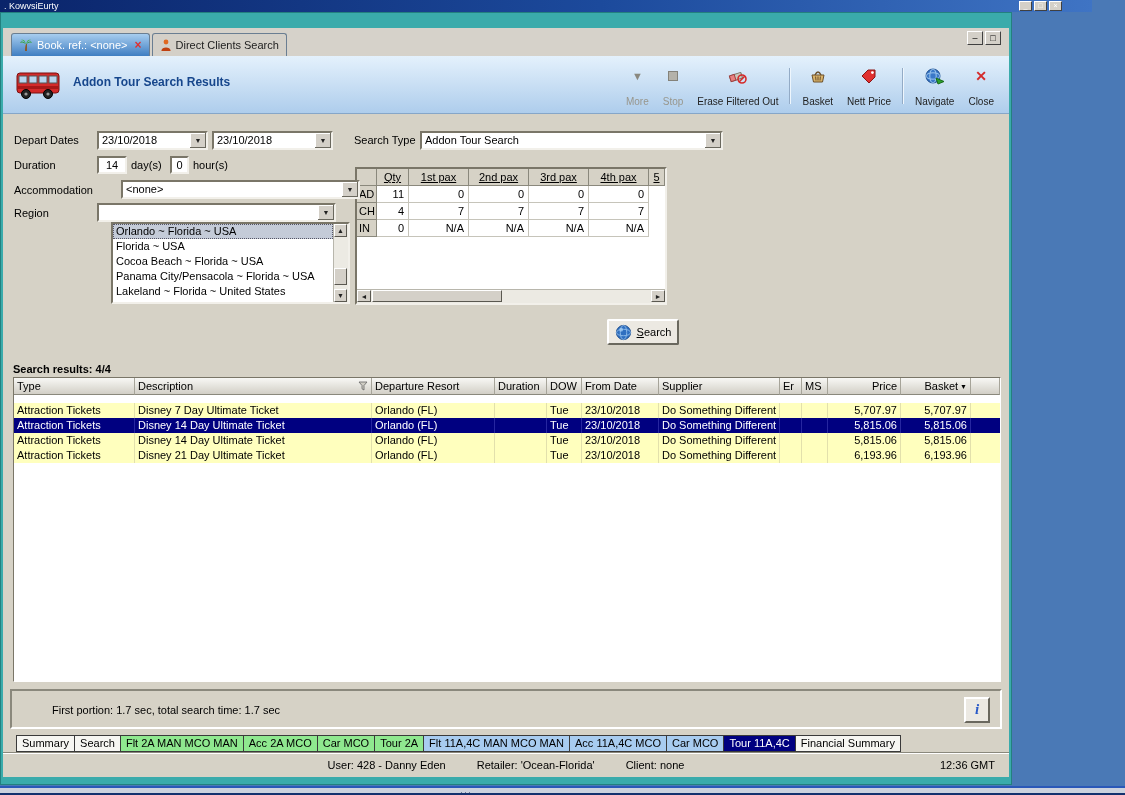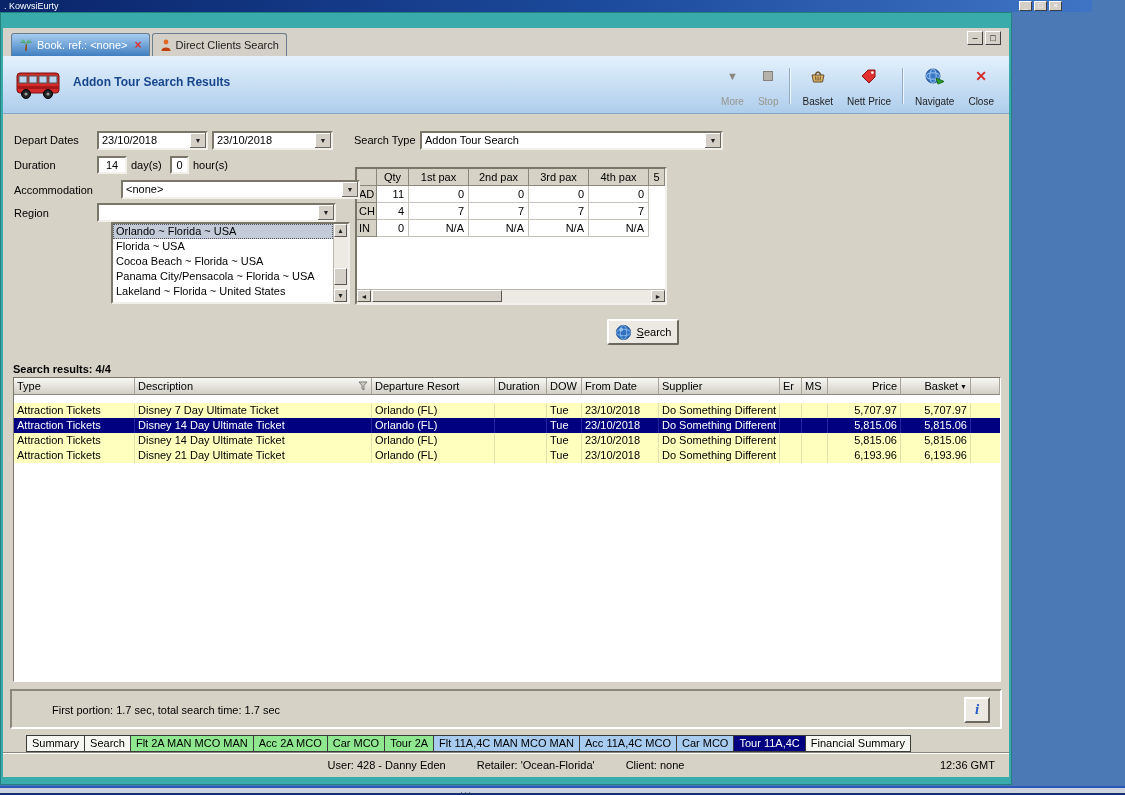--- a/index.html
+++ b/index.html
@@ -60,21 +60,21 @@
   .list-item.sel { background:#c4cbd8; outline:1px dotted #556; outline-offset:-1px; }
   .sb-v { position:absolute; right:0; top:0; bottom:0; width:15px; background:#eceae3; border-left:1px solid #b8b6ac; }
   .sb-btn { position:absolute; background:#d4d0c8; border:1px solid; border-color:#fff #5a5850 #5a5850 #fff;
     font-size:7px; text-align:center; color:#222; }
   .sb-thumb { position:absolute; background:#d4d0c8; border:1px solid; border-color:#fff #5a5850 #5a5850 #fff; }
 
   .paxgrid { position:absolute; left:352px; top:53px; width:312px; height:138px; background:#fff;
     border:2px solid; border-color:#7a7668 #f2f0ea #f2f0ea #7a7668; overflow:hidden; }
   .g-row { display:flex; height:17px; }
   .g-cell { font-size:11px; line-height:16px; white-space:nowrap; overflow:hidden; flex:0 0 auto; }
-  .g-head { background:#d6d2c6; border-right:1px solid #8a887c; border-bottom:1px solid #8a887c; text-align:center; }
+  .g-head { background:#d6d2c6; border-right:1px solid #8a887c; border-bottom:1px solid #8a887c; text-align:center;text-decoration:underline; }
   .g-label { background:#d6d2c6; border-right:1px solid #8a887c; border-bottom:1px solid #8a887c; padding-left:2px; }
   .g-val { border-right:1px solid #c6c4ba; border-bottom:1px solid #c6c4ba; text-align:right; padding-right:4px; }
   .sb-h { position:absolute; left:0; right:0; bottom:0; height:14px; background:#eceae3; border-top:1px solid #b8b6ac; }
 
   .search-btn { position:absolute; left:604px; top:205px; width:72px; height:26px; background:#ece9e2;
     border:2px solid; border-color:#fff #6a685e #6a685e #fff; border-radius:2px;
     display:flex; align-items:center; justify-content:center; gap:5px; font-size:11px; }
   .ul-first { display:inline-block; }
   .ul-first::first-letter { text-decoration:underline; }
 
@@ -103,21 +103,21 @@
   .timing { position:absolute; left:8px; top:13px; font-size:11px;padding-left:32px; }
   .info-btn { position:absolute; right:10px; top:6px; width:26px; height:26px; background:#ece9e2;
     border:2px solid; border-color:#fff #6a685e #6a685e #fff;
     font-family:"Liberation Serif", serif; font-style:italic; font-weight:bold;
     color:#2a5ac8; font-size:15px; text-align:center; line-height:21px; }
 
   
   .btabs { position:absolute; left:8px; top:735px; display:flex; height:17px; }
   .btab { border:1px solid #3a3a3a; margin-left:-1px; padding:0 5px; font-size:11px; line-height:15px;
     background:#f6f6f2; white-space:nowrap; }
-  .btab:first-child { margin-left:18px; }
+  .btab:first-child { margin-left:8px; }
   .btab.green { background:#8fe88f; }
   .btab.blue  { background:#a8ccf0; }
   .btab.navy  { background:#000080; color:#fff; }
 
   .statusbar { position:absolute; left:3px; top:753px; width:1006px; height:24px; background:#d6d2c6;
     box-shadow:inset 0 1px 0 #fff, 0 -1px 0 #8a887c; }
   .sb-center { position:absolute; left:50%; top:6px; transform:translateX(-50%); white-space:nowrap; font-size:11px; }
   .sb-center span { margin:0 14px; }
   .sb-time { position:absolute; right:14px; top:6px; font-size:11px; }
 
@@ -195,20 +195,33 @@
           <span class="ticon">
             <span style="color:#8a887f;font-size:11px;">▼</span>
           </span>
           <span class="tlabel">More</span>
         </div>
         <div class="tool-btn disabled">
           <span class="ticon">
             <span style="display:inline-block;width:10px;height:10px;background:#b4b2aa;border:1px solid #84827a;"></span>
           </span>
           <span class="tlabel">Stop</span>
+        </div>
+        <div class="tool-btn">
+          <span class="ticon">
+            <svg width="19" height="17" viewBox="0 0 19 17">
+              <g transform="rotate(-18 8 9)">
+                <rect x="2" y="6" width="12" height="6" rx="1" fill="#cbc7bd" stroke="#7a7668"></rect>
+                <rect x="2" y="6" width="5" height="6" fill="#e88080" stroke="#a04040"></rect>
+              </g>
+              <circle cx="14" cy="11" r="4" fill="none" stroke="#d42a2a" stroke-width="1.6"></circle>
+              <line x1="11.3" y1="13.7" x2="16.7" y2="8.3" stroke="#d42a2a" stroke-width="1.6"></line>
+            </svg>
+          </span>
+          <span class="tlabel">Erase Filtered Out</span>
         </div>
         <div class="tool-sep"></div>
         <div class="tool-btn">
           <span class="ticon">
             <svg width="18" height="16" viewBox="0 0 18 16">
               <path d="M3,7 L15,7 L13.5,14 L4.5,14 Z" fill="#d9b36a" stroke="#6b4f2a"></path>
               <path d="M6,7 Q9,1 12,7" fill="none" stroke="#6b4f2a" stroke-width="1.4"></path>
               <line x1="6.6" y1="8.5" x2="7" y2="12.5" stroke="#6b4f2a"></line>
               <line x1="9" y1="8.5" x2="9" y2="12.5" stroke="#6b4f2a"></line>
               <line x1="11.4" y1="8.5" x2="11" y2="12.5" stroke="#6b4f2a"></line>

